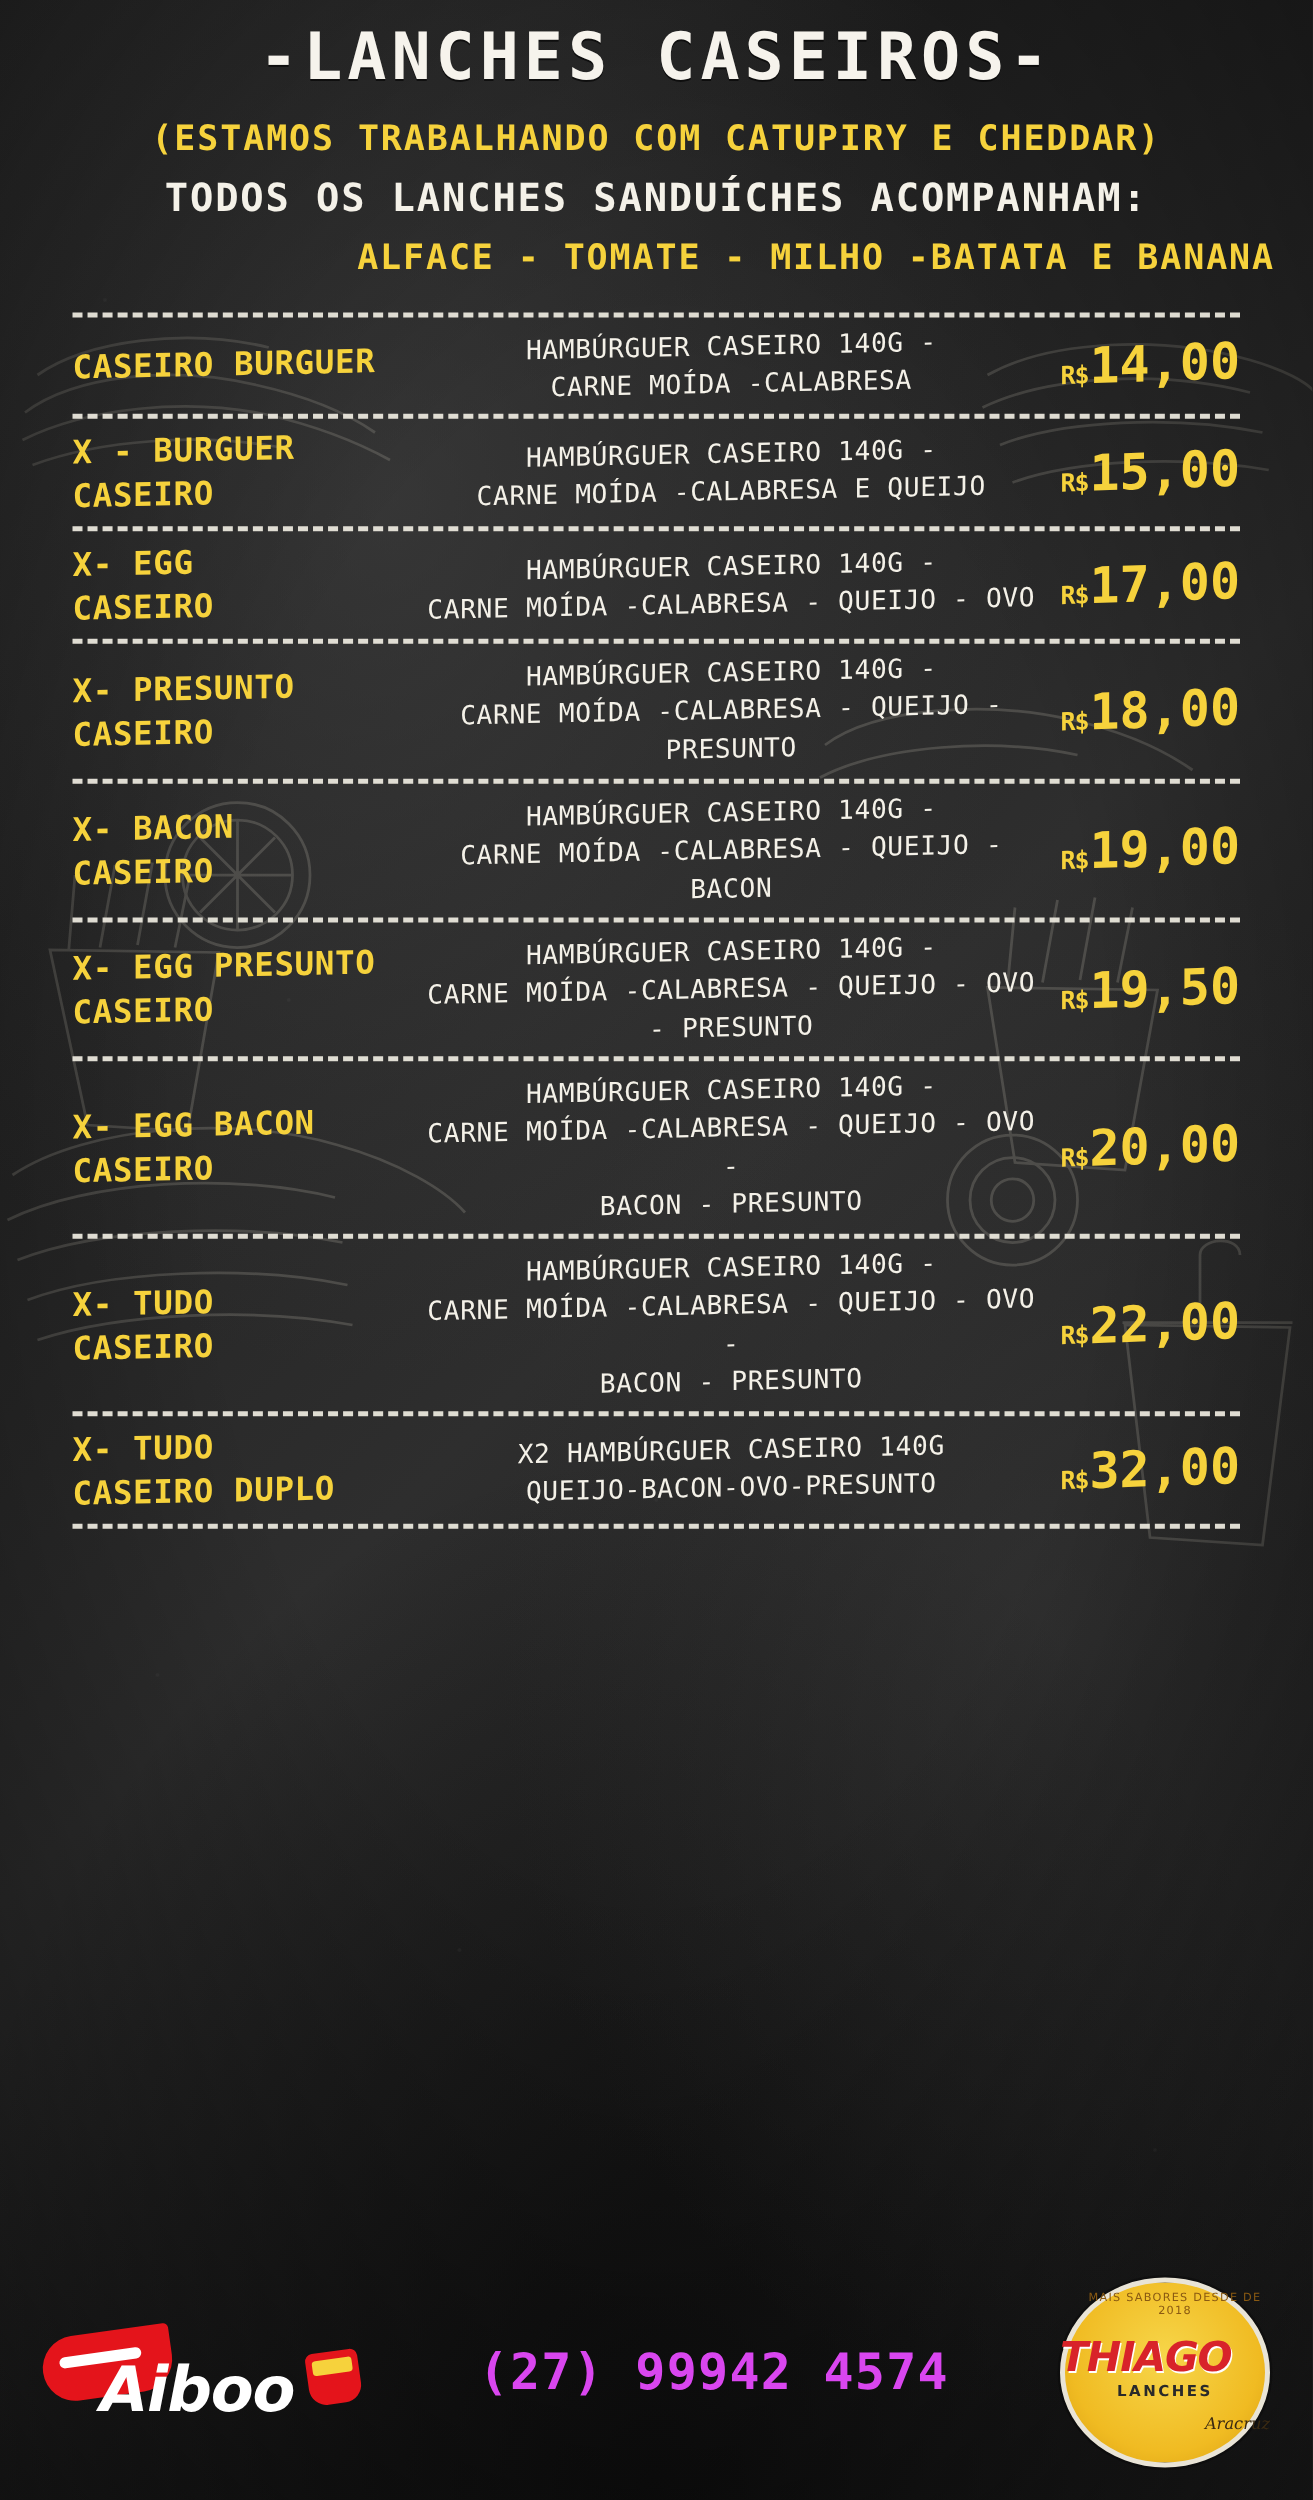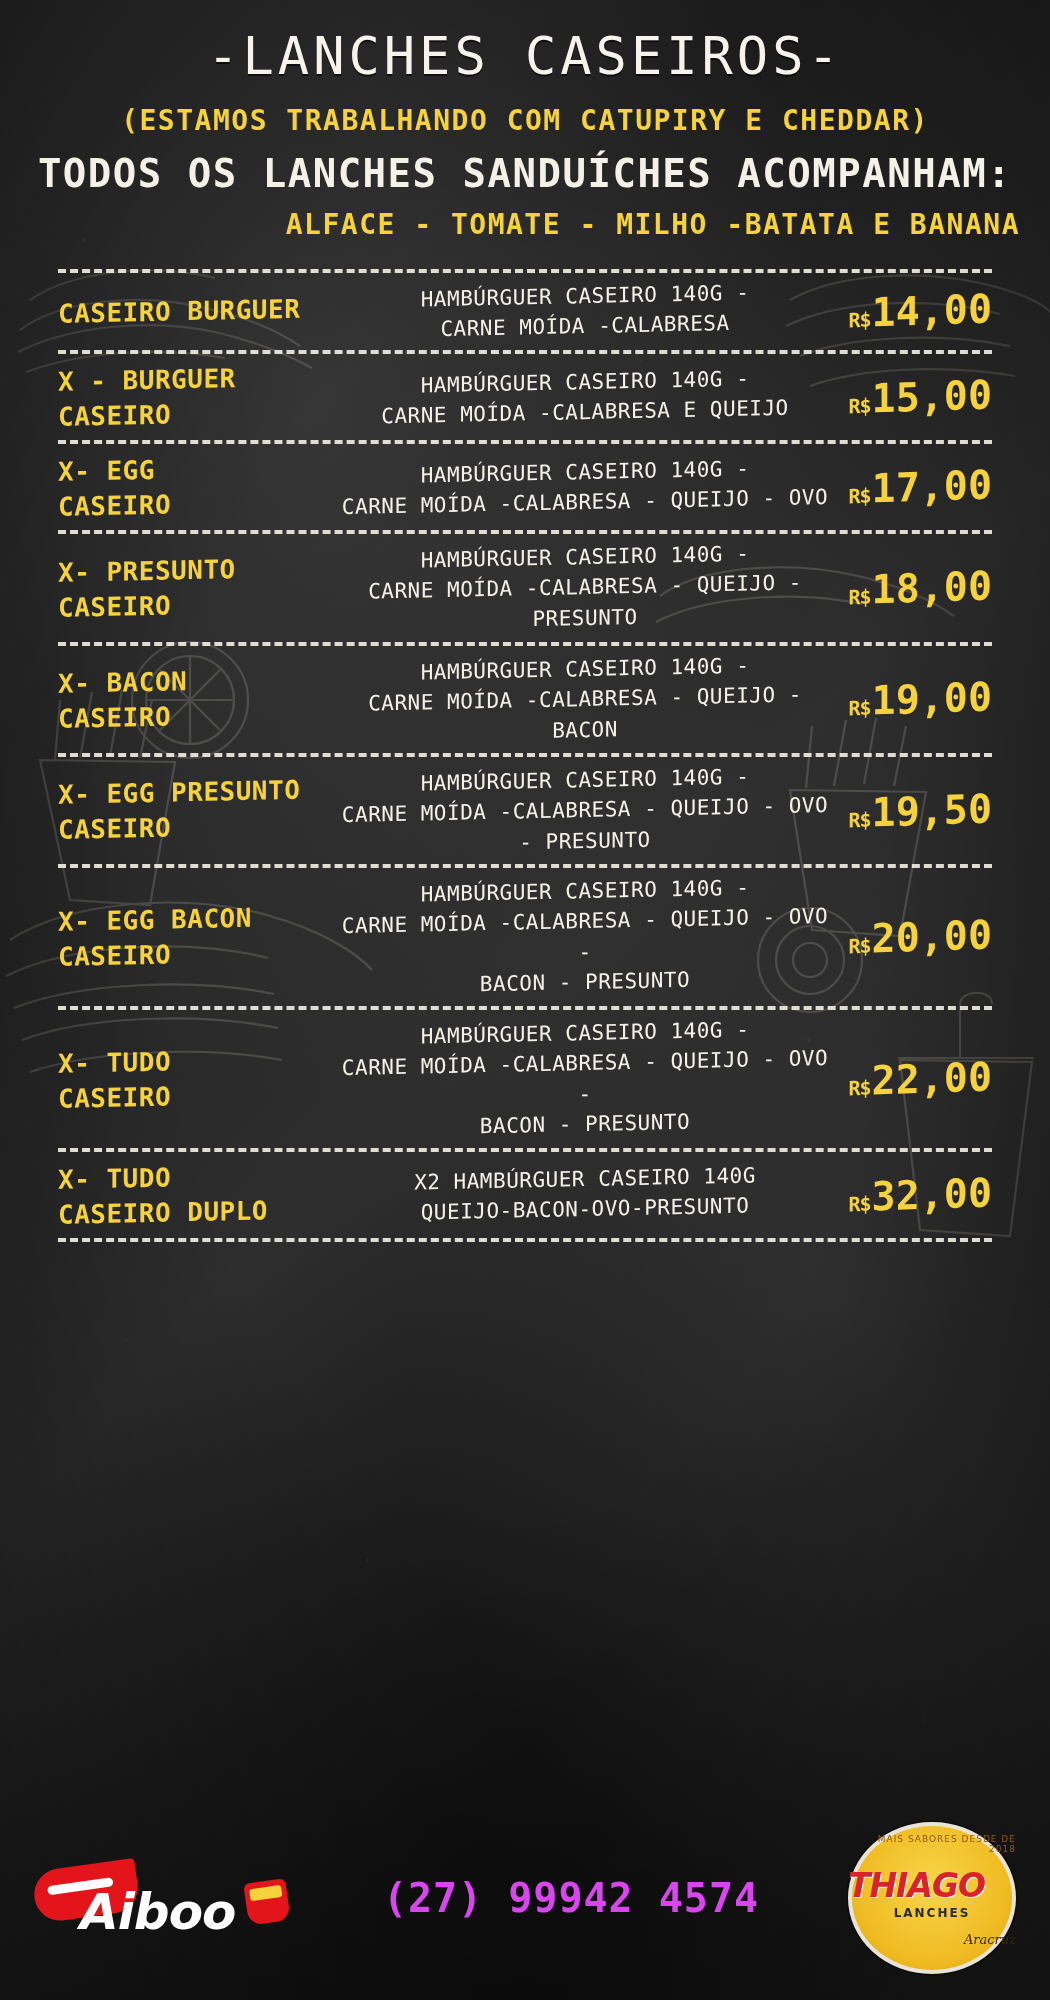--- a/index.html
+++ b/index.html
@@ -46,45 +46,45 @@
     pointer-events: none;
   }
 
   
   .doodles { position: absolute; inset: 0; pointer-events: none; opacity: .20; }
 
   .content { position: relative; z-index: 5; padding: 0 30px; }
 
   
   .title {
-    margin-top: 26px;
+    margin-top: 16px;
     text-align: center;
     color: #f6f3ec;
     font-family: "DejaVu Sans Mono", monospace;
-    font-weight: normal;
+    font-weight: bold;
     font-size: 52px;
     letter-spacing: 4px;
     text-shadow: 0 2px 0 rgba(0,0,0,.6);
   }
   .subtitle {
     margin-top: 18px;
     text-align: center;
     color: #f6d23c;
     font-family: "DejaVu Sans Mono", monospace;
     font-weight: bold;
     font-size: 28px;
     letter-spacing: 1.5px;
   }
   .line2 {
     margin-top: 14px;
     text-align: center;
     color: #f4f1e8;
     font-family: "DejaVu Sans Mono", monospace;
     font-weight: bold;
-    font-size: 39px;
+    font-size: 31px;
     letter-spacing: 1.5px;
   }
   .line3 {
     margin-top: 12px;
     text-align: right;
     color: #f6d23c;
     font-family: "DejaVu Sans Mono", monospace;
     font-weight: bold;
     font-size: 28px;
     letter-spacing: 1.5px;
@@ -224,21 +224,21 @@
   .thiago-disc {
     position: absolute; inset: 0;
     background: radial-gradient(circle at 50% 42%, #f7d64a 0%, #f0bb22 65%, #d79c10 100%);
     border-radius: 50%;
     border: 4px solid #e9e4d6;
     box-shadow: 0 0 0 2px rgba(0,0,0,.25);
   }
   .thiago-arc {
     position: absolute;
     top: 12px; left: 16px; right: 0;
-    text-align: right;
+    text-align: center;
     color: #8a5a12;
     font-family: "DejaVu Sans", sans-serif;
     font-size: 9px;
     letter-spacing: 1px;
   }
   .thiago-name {
     position: absolute;
     top: 44px; left: 0; right: 0;
     text-align: left;
     color: #d8232a;

